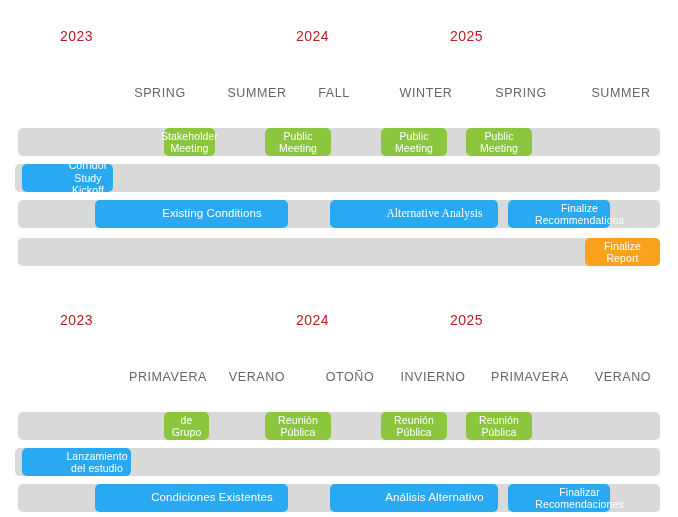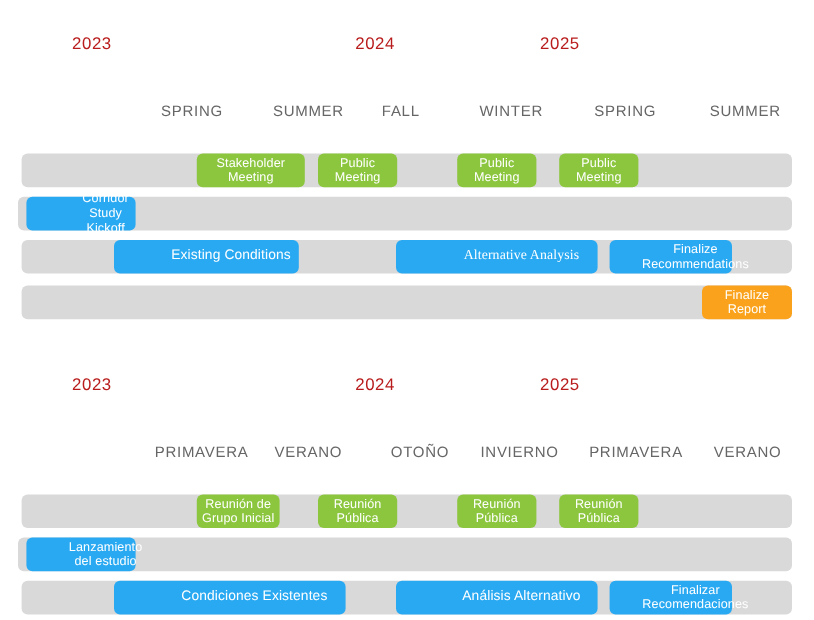--- a/index.html
+++ b/index.html
@@ -95,21 +95,21 @@
       <div class="seasons">
         <div class="season-label" style="left: 160px; top: 56px;">SPRING</div>
         <div class="season-label" style="left: 257px; top: 56px;">SUMMER</div>
         <div class="season-label" style="left: 334px; top: 56px;">FALL</div>
         <div class="season-label" style="left: 426px; top: 56px;">WINTER</div>
         <div class="season-label" style="left: 521px; top: 56px;">SPRING</div>
         <div class="season-label" style="left: 621px; top: 56px;">SUMMER</div>
       </div>
       <div class="rows">
         <div class="track" style="left: 18px; width: 642px; top: 76px;"></div>
-        <div class="bar green" style="left: 164px; width: 90px; top: 76px;">
+        <div class="bar green" style="left: 164px; width: 51px; top: 76px;">
           <div>
             <span>Stakeholder</span>
             <span>Meeting</span>
           </div>
         </div>
         <div class="bar green" style="left: 265px; width: 66px; top: 76px;">
           <div>
             <span>Public</span>
             <span>Meeting</span>
           </div>
@@ -127,21 +127,21 @@
           </div>
         </div>
         <div class="track" style="left: 15px; width: 645px; top: 112px;"></div>
         <div class="bar blue" style="left: 22px; width: 91px; top: 112px;">
           <div>
             <span>Corridor Study</span>
             <span>Kickoff</span>
           </div>
         </div>
         <div class="track" style="left: 18px; width: 642px; top: 148px;"></div>
-        <div class="bar blue wide" style="left: 95px; width: 154px; top: 148px;">
+        <div class="bar blue wide" style="left: 95px; width: 193px; top: 148px;">
           <div>
             <span>Existing Conditions</span>
           </div>
         </div>
         <div class="bar blue wide" style="left: 330px; width: 168px; top: 148px; font-family: Liberation Serif, serif;">
           <div>
             <span>Alternative Analysis</span>
           </div>
         </div>
         <div class="bar blue" style="left: 508px; width: 102px; top: 148px;">
@@ -168,21 +168,21 @@
       <div class="seasons">
         <div class="season-label" style="left: 168px; top: 56px;">PRIMAVERA</div>
         <div class="season-label" style="left: 257px; top: 56px;">VERANO</div>
         <div class="season-label" style="left: 350px; top: 56px;">OTOÑO</div>
         <div class="season-label" style="left: 433px; top: 56px;">INVIERNO</div>
         <div class="season-label" style="left: 530px; top: 56px;">PRIMAVERA</div>
         <div class="season-label" style="left: 623px; top: 56px;">VERANO</div>
       </div>
       <div class="rows">
         <div class="track" style="left: 18px; width: 642px; top: 76px;"></div>
-        <div class="bar green" style="left: 164px; width: 69px; top: 76px; text-align: center;">
+        <div class="bar green" style="left: 164px; width: 45px; top: 76px; text-align: center;">
           <div>
             <span>Reunión de</span>
             <span>Grupo Inicial</span>
           </div>
         </div>
         <div class="bar green" style="left: 265px; width: 66px; top: 76px;">
           <div>
             <span>Reunión</span>
             <span>Pública</span>
           </div>
@@ -193,21 +193,21 @@
             <span>Pública</span>
           </div>
         </div>
         <div class="bar green" style="left: 466px; width: 66px; top: 76px;">
           <div>
             <span>Reunión</span>
             <span>Pública</span>
           </div>
         </div>
         <div class="track" style="left: 15px; width: 645px; top: 112px;"></div>
-        <div class="bar blue" style="left: 22px; width: 91px; top: 112px;">
+        <div class="bar blue" style="left: 22px; width: 109px; top: 112px;">
           <div>
             <span>Lanzamiento</span>
             <span>del estudio</span>
           </div>
         </div>
         <div class="track" style="left: 18px; width: 642px; top: 148px;"></div>
         <div class="bar blue wide" style="left: 95px; width: 193px; top: 148px;">
           <div>
             <span>Condiciones Existentes</span>
           </div>

